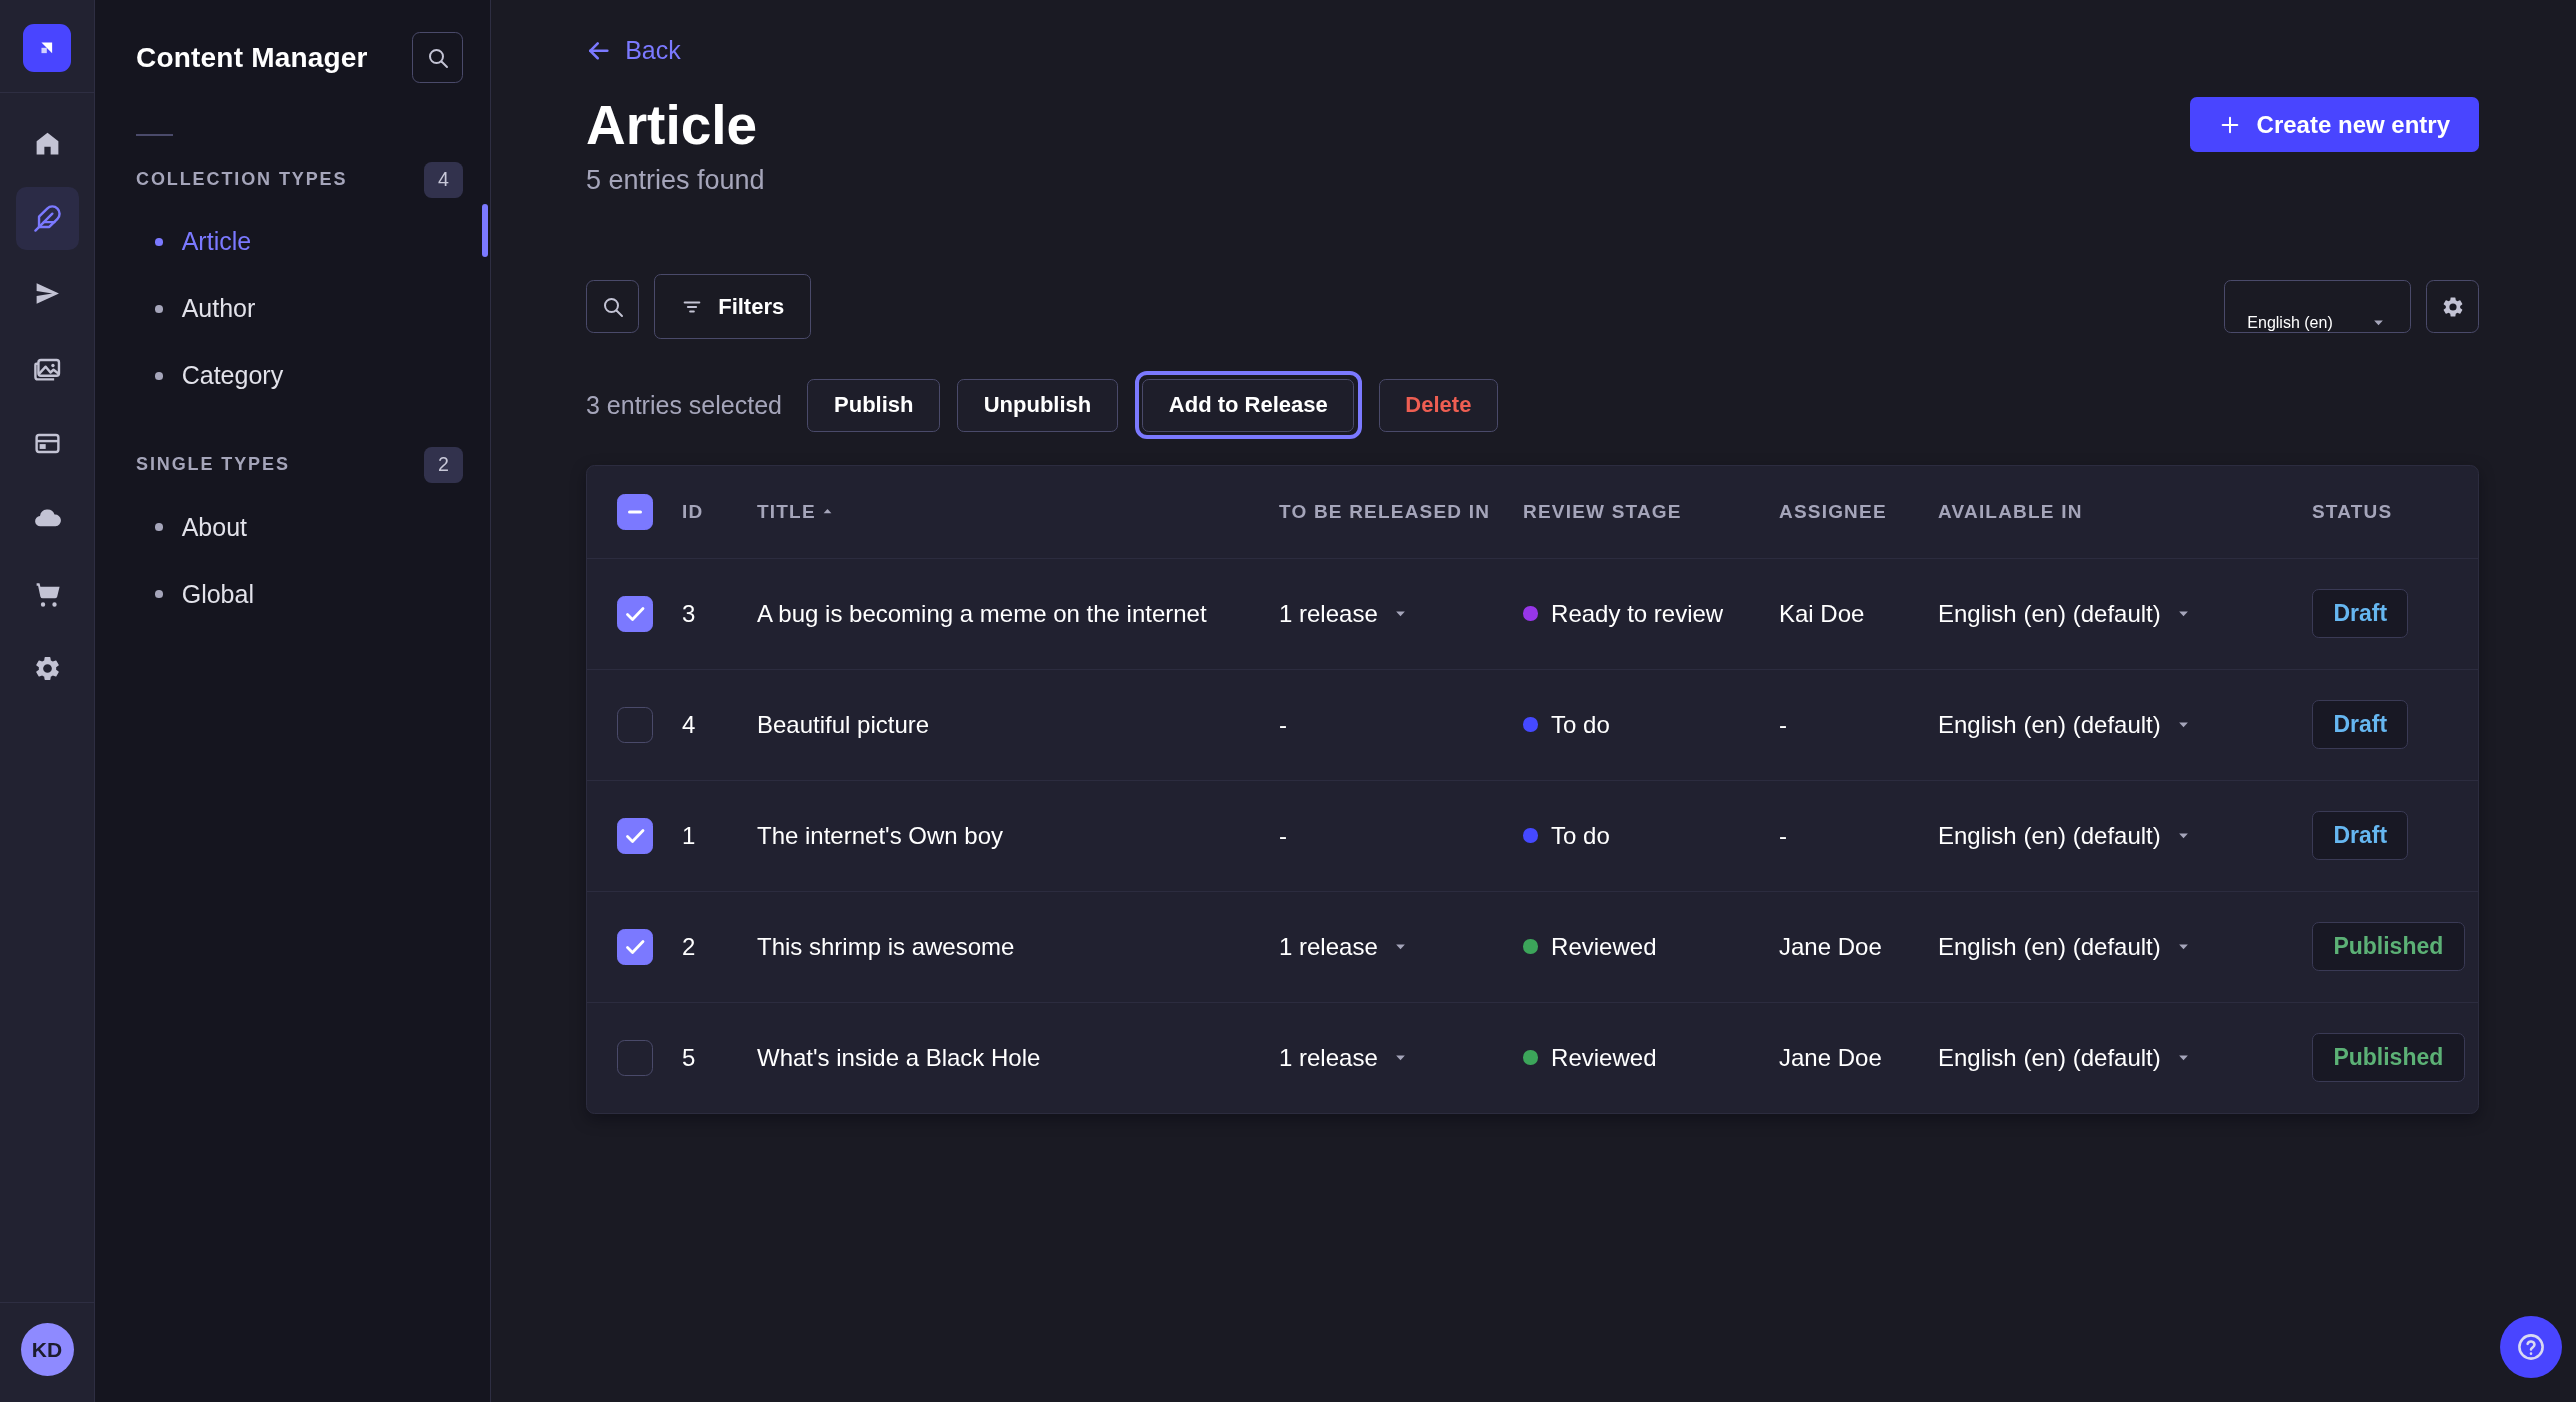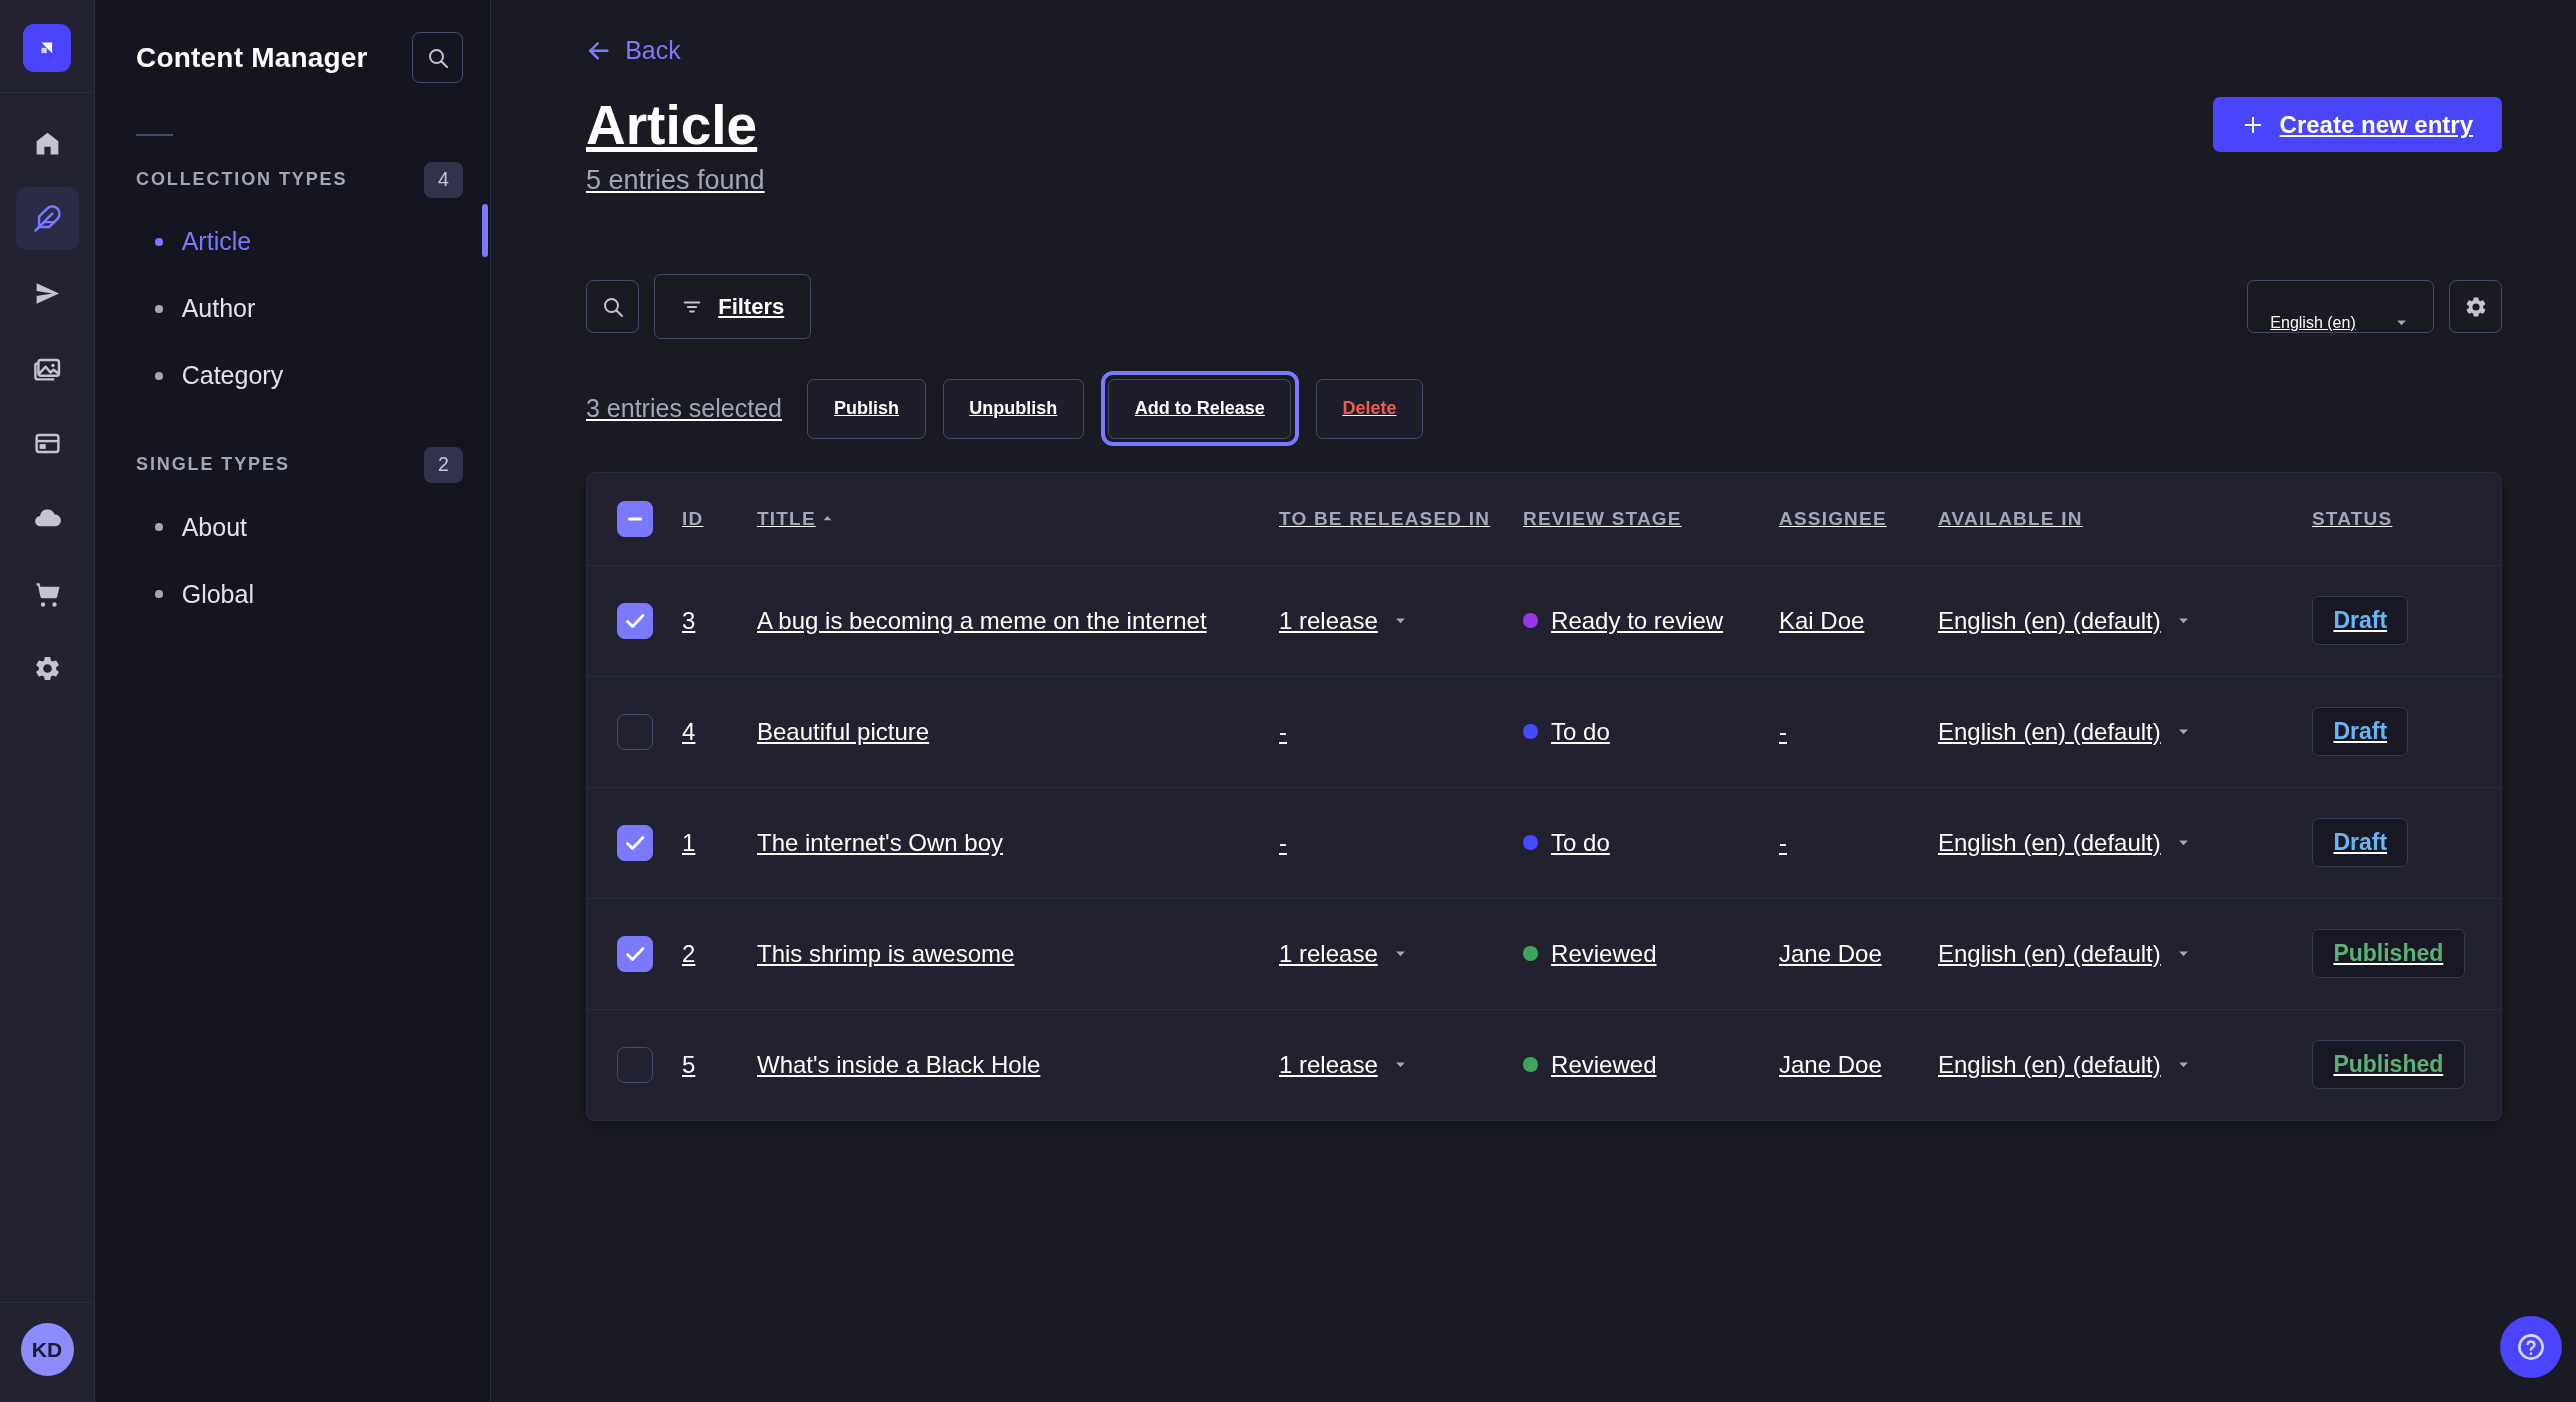--- a/index.html
+++ b/index.html
@@ -59,21 +59,21 @@
   .section-items { margin-top: 10.2px; }
   .nav-item { display: flex; align-items: center; gap: 19px; padding: 19px 0 19px 60px;
     font-size: 25px; color: #e2e2ea; cursor: pointer; }
   .nav-item .bullet { width: 7.7px; height: 7.7px; border-radius: 50%; background: #a5a5ba; flex: 0 0 7.7px; }
   .nav-item.active { color: #7b79ff; }
   .nav-item.active .bullet { background: #7b79ff; }
   .active-indicator { position: absolute; right: 1.7px; top: 204px; width: 6px; height: 53px;
     border-radius: 3.4px; background: #7b79ff; }
 
   
-  .main { flex: 1; padding: 0 74px 0 95px; position: relative; text-decoration: underline; }
+  .main { flex: 1; padding: 0 97px 0 95px; position: relative; }
   .back-row { margin-top: 36px; display: inline-flex; align-items: center; gap: 13.6px;
     color: #7b79ff; font-size: 25px; cursor: pointer; }
   .back-row svg { width: 25.6px; height: 25.6px; }
   .title-row { display: flex; align-items: flex-start; justify-content: space-between; margin-top: 31px; }
   .page-title { font-size: 55px; font-weight: 700; line-height: 56px; }
   .subtitle { margin-top: 12px; font-size: 27px; color: #a5a5ba; }
   .primary-btn { height: 55px; padding: 0 29px; background: #4945ff; border: none; border-radius: 6.8px;
     color: #fff; font-family: inherit; font-size: 24px; font-weight: 600;
     display: inline-flex; align-items: center; gap: 15.3px; cursor: pointer; }
   .primary-btn svg { width: 22px; height: 22px; }
@@ -87,22 +87,22 @@
   .ghost-btn svg { width: 22px; height: 22px; color: #c3c3d4; }
   .flex-spacer { flex: 1; }
   .locale-select { height: 53px; padding: 0 22px; border: 0.9px solid #4a4a6a; border-radius: 6.8px;
     display: inline-flex; align-items: flex-end; gap: 36px; font-size: 16px; color: #fff;
     cursor: pointer; background: transparent; }
   .locale-select svg { width: 19px; height: 19px; color: #a5a5ba; }
   .controls-row .gear { margin-left: 15.3px; }
 
   .selection-row { display: flex; align-items: center; gap: 17px; margin-top: 32px; }
   .selection-text { font-size: 25px; color: #a5a5ba; margin-right: 8.5px; }
-  .sec-btn { height: 60px; padding: 0 25.6px; background: #1e1e2a; border: 0.9px solid #4a4a6a;
-    border-radius: 6.8px; color: #fff; font-family: inherit; font-size: 18px; font-weight: 600; cursor: pointer; }
+  .sec-btn { height: 53px; padding: 0 25.6px; background: #1e1e2a; border: 0.9px solid #4a4a6a;
+    border-radius: 6.8px; color: #fff; font-family: inherit; font-size: 22px; font-weight: 600; cursor: pointer; }
   .focus-ring { border: 4.3px solid #7b79ff; border-radius: 12px; padding: 3.4px; background: transparent; }
   .focus-ring .sec-btn { display: block; }
   .sec-btn.danger { color: #ee5e52; }
 
   
   .table-card { margin-top: 25.6px; background: #212130; border: 0.9px solid #2c2c3f;
     border-radius: 8.5px; box-shadow: 0 5.1px 15.3px rgba(4,4,12,.35); overflow: hidden; }
   .trow { display: grid;
     grid-template-columns: 95px 75px 522px 244px 256px 159px 374px 1fr;
     align-items: center; }

